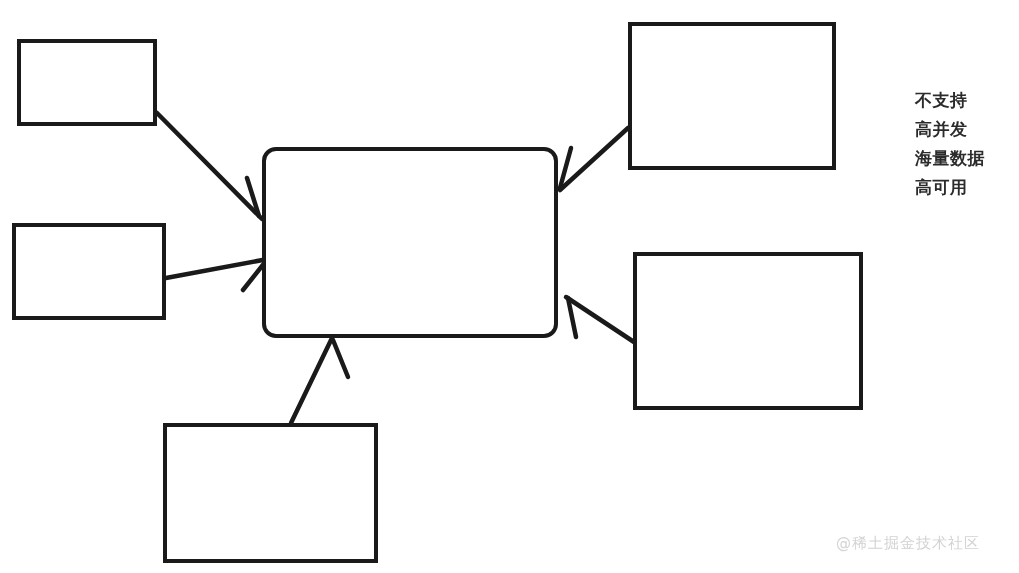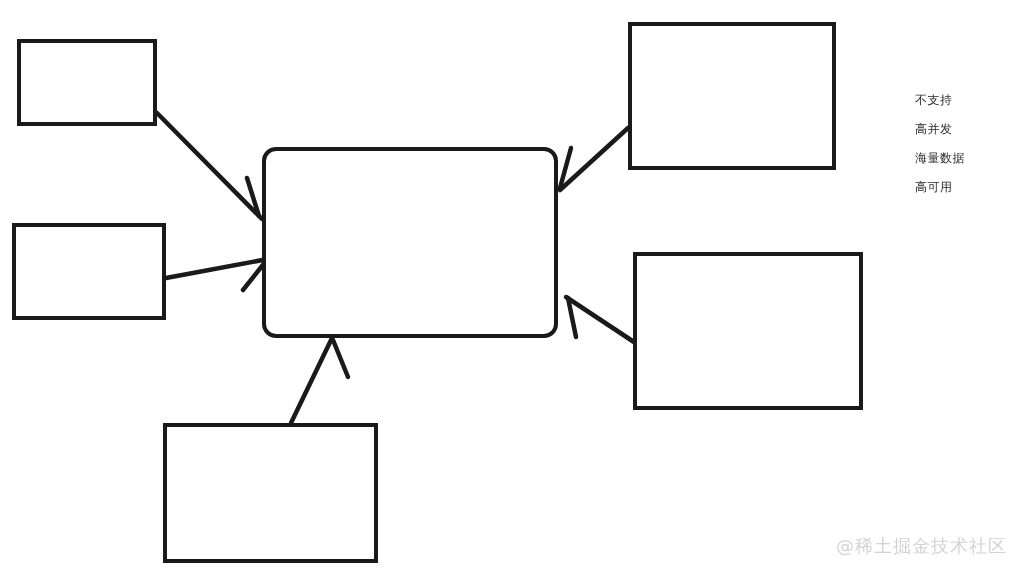--- a/index.html
+++ b/index.html
@@ -68,32 +68,32 @@
   #label-inventory  { left: 673px; top: 291px; }
 
   #notes {
     position: absolute;
     left: 915px;
     top: 86px;
     z-index: 2;
   }
   .note-line {
     color: #2b2b2b;
-    font-size: 12px;
-    font-weight: 400;
+    font-size: 17px;
+    font-weight: 700;
     line-height: 29px;
     white-space: nowrap;
     letter-spacing: 0.5px;
   }
   #watermark {
     position: absolute;
     left: 836px;
     top: 534px;
     color: #d3d3d3;
-    font-size: 18px;
+    font-size: 15px;
     font-weight: 400;
     letter-spacing: 1px;
     white-space: nowrap;
     z-index: 2;
   }
 </style>
 </head>
 <body>
 
 <div id="canvas">

